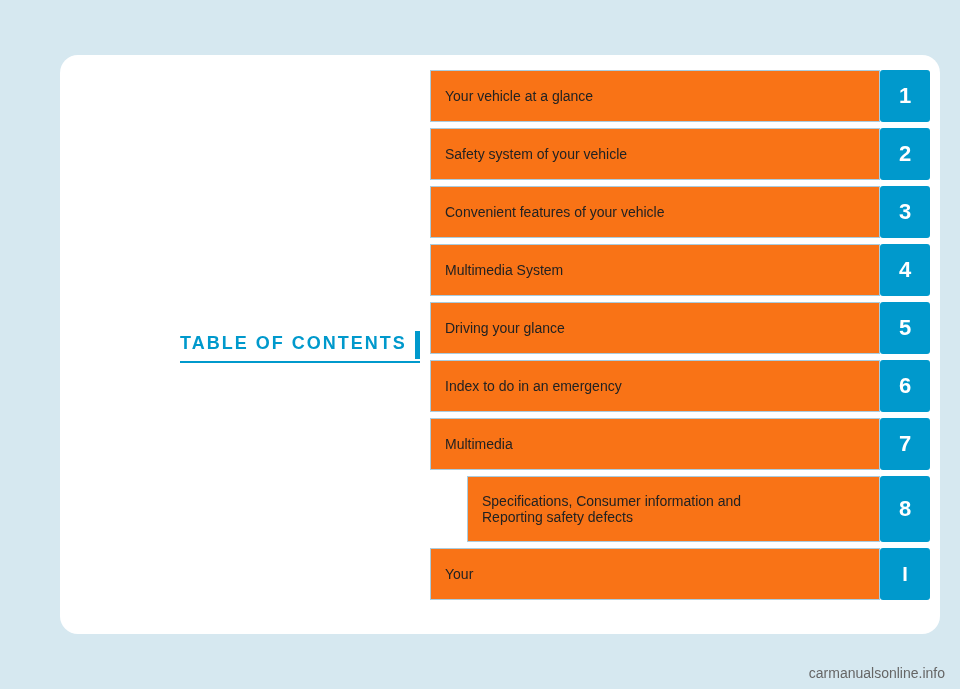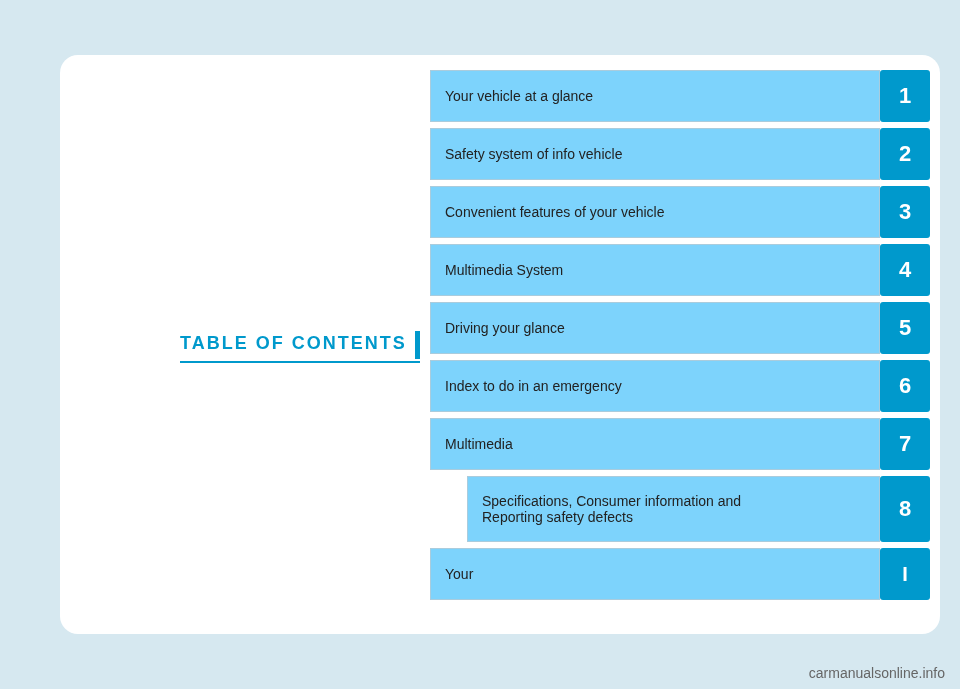--- a/index.html
+++ b/index.html
@@ -104,21 +104,21 @@
       height: 66px;
       padding-left: 37px;
     }
 
     .toc-text-box {
       flex: 1;
       border: 1.5px solid #aaccdd;
       padding: 0 14px;
       display: flex;
       align-items: center;
-      background-color: #7dd3fc;
+      background-color: #f97316;
       font-size: 14px;
       color: #222222;
       font-family: Arial, sans-serif;
     }
 
     .toc-text-box.double {
       align-items: center;
     }
 
     .toc-number-box {
@@ -175,21 +175,21 @@
       <div class="toc-text-box">
         <span>Your vehicle at a glance</span>
       </div>
       <div class="toc-number-box">
         <span>1</span>
       </div>
     </div>
 
     <div class="toc-row">
       <div class="toc-text-box">
-        <span>Safety system of info vehicle</span>
+        <span>Safety system of your vehicle</span>
       </div>
       <div class="toc-number-box">
         <span>2</span>
       </div>
     </div>
 
     <div class="toc-row">
       <div class="toc-text-box">
         <span>Convenient features of your vehicle</span>
       </div>

